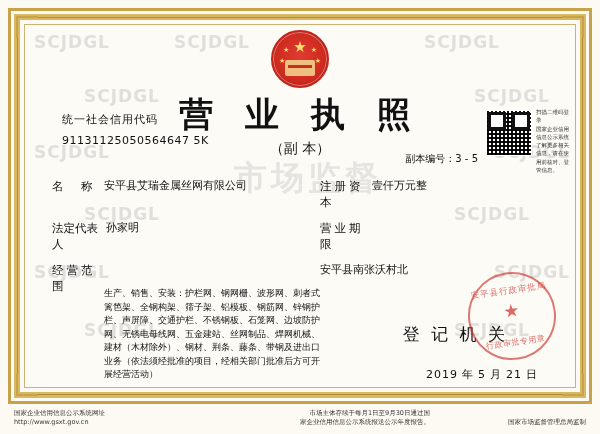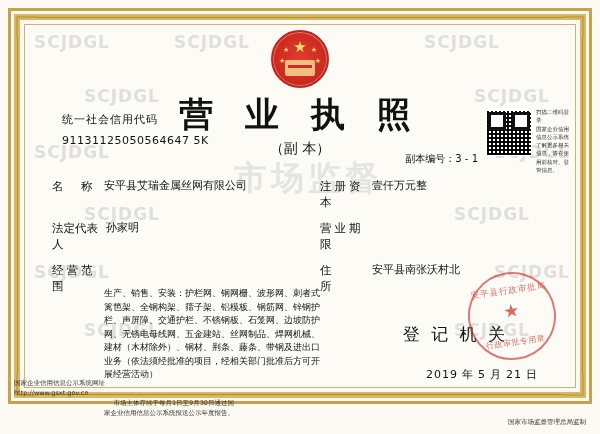--- a/index.html
+++ b/index.html
@@ -314,21 +314,20 @@
     position: absolute;
     left: 0; right: 0;
     bottom: 6px;
     display: flex;
     justify-content: space-between;
     padding: 0 14px;
     box-sizing: border-box;
     font-size: 6.5px;
     color: #333;
     line-height: 1.5;
-    flex-direction: column;
   }
   .footer .f-left { width: 190px; }
   .footer .f-center { width: 220px; text-align: right; }
   .footer .f-right { width: 150px; text-align: right; align-self: flex-end; }
 </style>
 </head>
 <body>
 
 <div class="license">
 
@@ -373,21 +372,21 @@
   <div class="code-value">91131125050564647 5K</div>
 
   <div class="qr-note" style="white-space:pre-line;">扫描二维码登录
 国家企业信用
 信息公示系统
 了解更多相关
 信息，请在使
 用前核对、登
 管信息。</div>
   <div class="qr-box"></div>
-  <div class="serial">副本编号：3 - 1</div>
+  <div class="serial">副本编号：3 - 5</div>
 
   <div class="fields">
 
     <div class="row">
       <div class="col-left">
         <div class="lab">名　称</div>
         <div class="val">安平县艾瑞金属丝网有限公司</div>
       </div>
       <div class="col-right">
         <div class="lab">注册资本</div>
@@ -406,21 +405,20 @@
         <div class="val"></div>
       </div>
     </div>
 
     <div class="row">
       <div class="col-left">
         <div class="lab">经营范围</div>
         <div class="scope-text">生产、销售、安装：护栏网、钢网栅、波形网、刺者式篱笆架、全钢构架、筛子架、铝模板、钢筋网、锌钢护栏、声屏障、交通护栏、不锈钢板、石笼网、边坡防护网、无锈电母线网、五金建站、丝网制品、焊网机械、建材（木材除外）、钢材、荆条、藤条、带钢及进出口业务（依法须经批准的项目，经相关部门批准后方可开展经营活动）</div>
       </div>
       <div class="col-right">
-        <div class="lab">住　　所</div>
         <div class="val">安平县南张沃村北</div>
       </div>
     </div>
 
   </div>
 
   <div class="registrar">登 记 机 关</div>
 
   <div class="seal">
     <div class="seal-top">安平县行政审批局</div>

